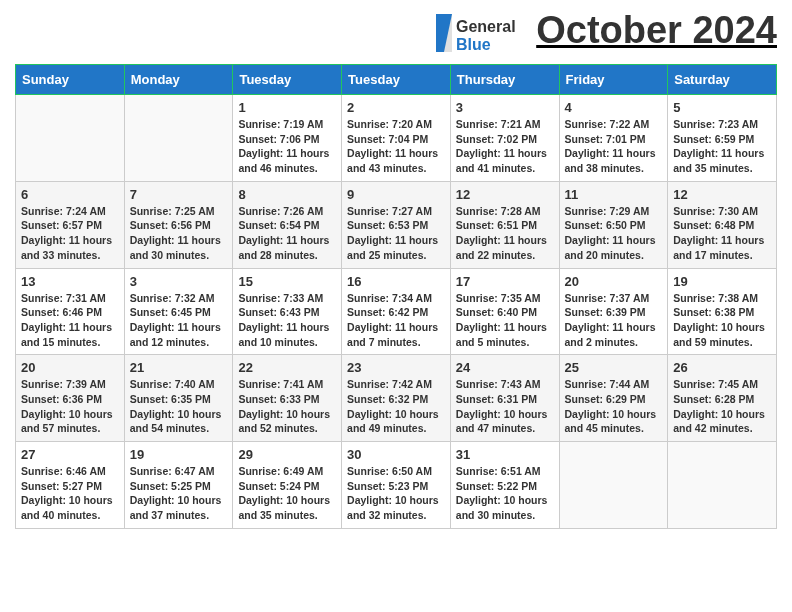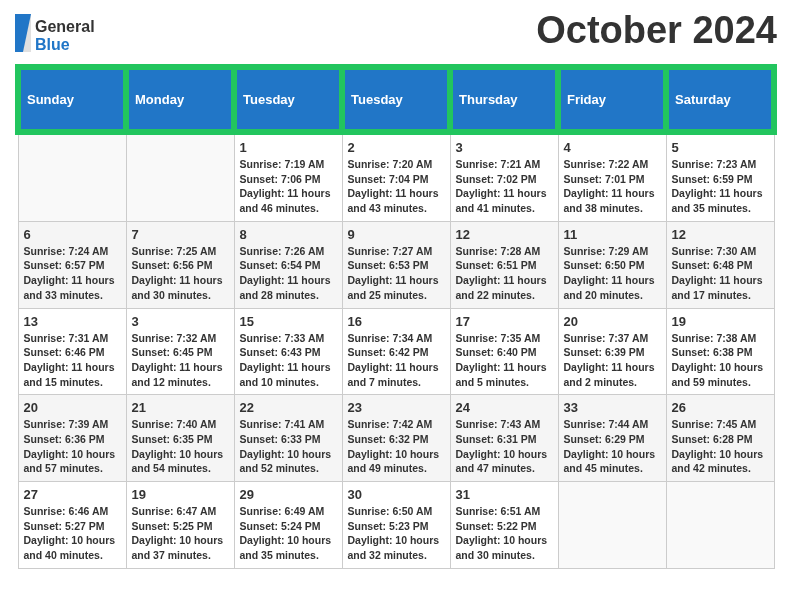--- a/index.html
+++ b/index.html
@@ -10,32 +10,32 @@
       min-height: 612px;
       padding: 0;
     }
     .page {
       width: 792px;
       background: #fff;
       padding: 10px 15px 15px 15px;
     }
     .header {
       display: flex;
-      justify-content: space-between;
+      justify-content: flex-end;
       align-items: flex-start;
       margin-bottom: 8px;
-      gap: 28px;
     }
     .logo {
       display: flex;
       flex-direction: column;
       align-items: flex-start;
     }
     .title-block {
       text-align: right;
+      text-decoration: underline;
     }
     .month-title {
       font-size: 38px;
       font-weight: bold;
       color: #333;
       line-height: 1.1;
     }
     .location-title {
       font-size: 16px;
       color: #555;
@@ -43,23 +43,23 @@
     table {
       width: 100%;
       border-collapse: collapse;
       table-layout: fixed;
     }
     thead tr th {
       background-color: #2176c7;
       color: #fff;
       font-size: 13px;
       font-weight: bold;
-      padding: 22px 6px;
+      padding: 7px 6px;
       text-align: left;
-      border: 6px solid #22c55e;
+      border: 1px solid #22c55e;
     }
     tbody tr td {
       vertical-align: top;
       border: 1px solid #ccc;
       padding: 5px 5px;
       font-size: 11px;
       color: #333;
       height: 85px;
       background: #fff;
     }
@@ -219,21 +219,21 @@
       </td>
           <td>
         <span class="day-number">23</span>
         <span class="cell-text">Sunrise: 7:42 AM<br>Sunset: 6:32 PM<br>Daylight: 10 hours and 49 minutes.</span>
       </td>
           <td>
         <span class="day-number">24</span>
         <span class="cell-text">Sunrise: 7:43 AM<br>Sunset: 6:31 PM<br>Daylight: 10 hours and 47 minutes.</span>
       </td>
           <td>
-        <span class="day-number">33</span>
+        <span class="day-number">25</span>
         <span class="cell-text">Sunrise: 7:44 AM<br>Sunset: 6:29 PM<br>Daylight: 10 hours and 45 minutes.</span>
       </td>
           <td>
         <span class="day-number">26</span>
         <span class="cell-text">Sunrise: 7:45 AM<br>Sunset: 6:28 PM<br>Daylight: 10 hours and 42 minutes.</span>
       </td>
         </tr>
         <tr>
           <td>
         <span class="day-number">27</span>

